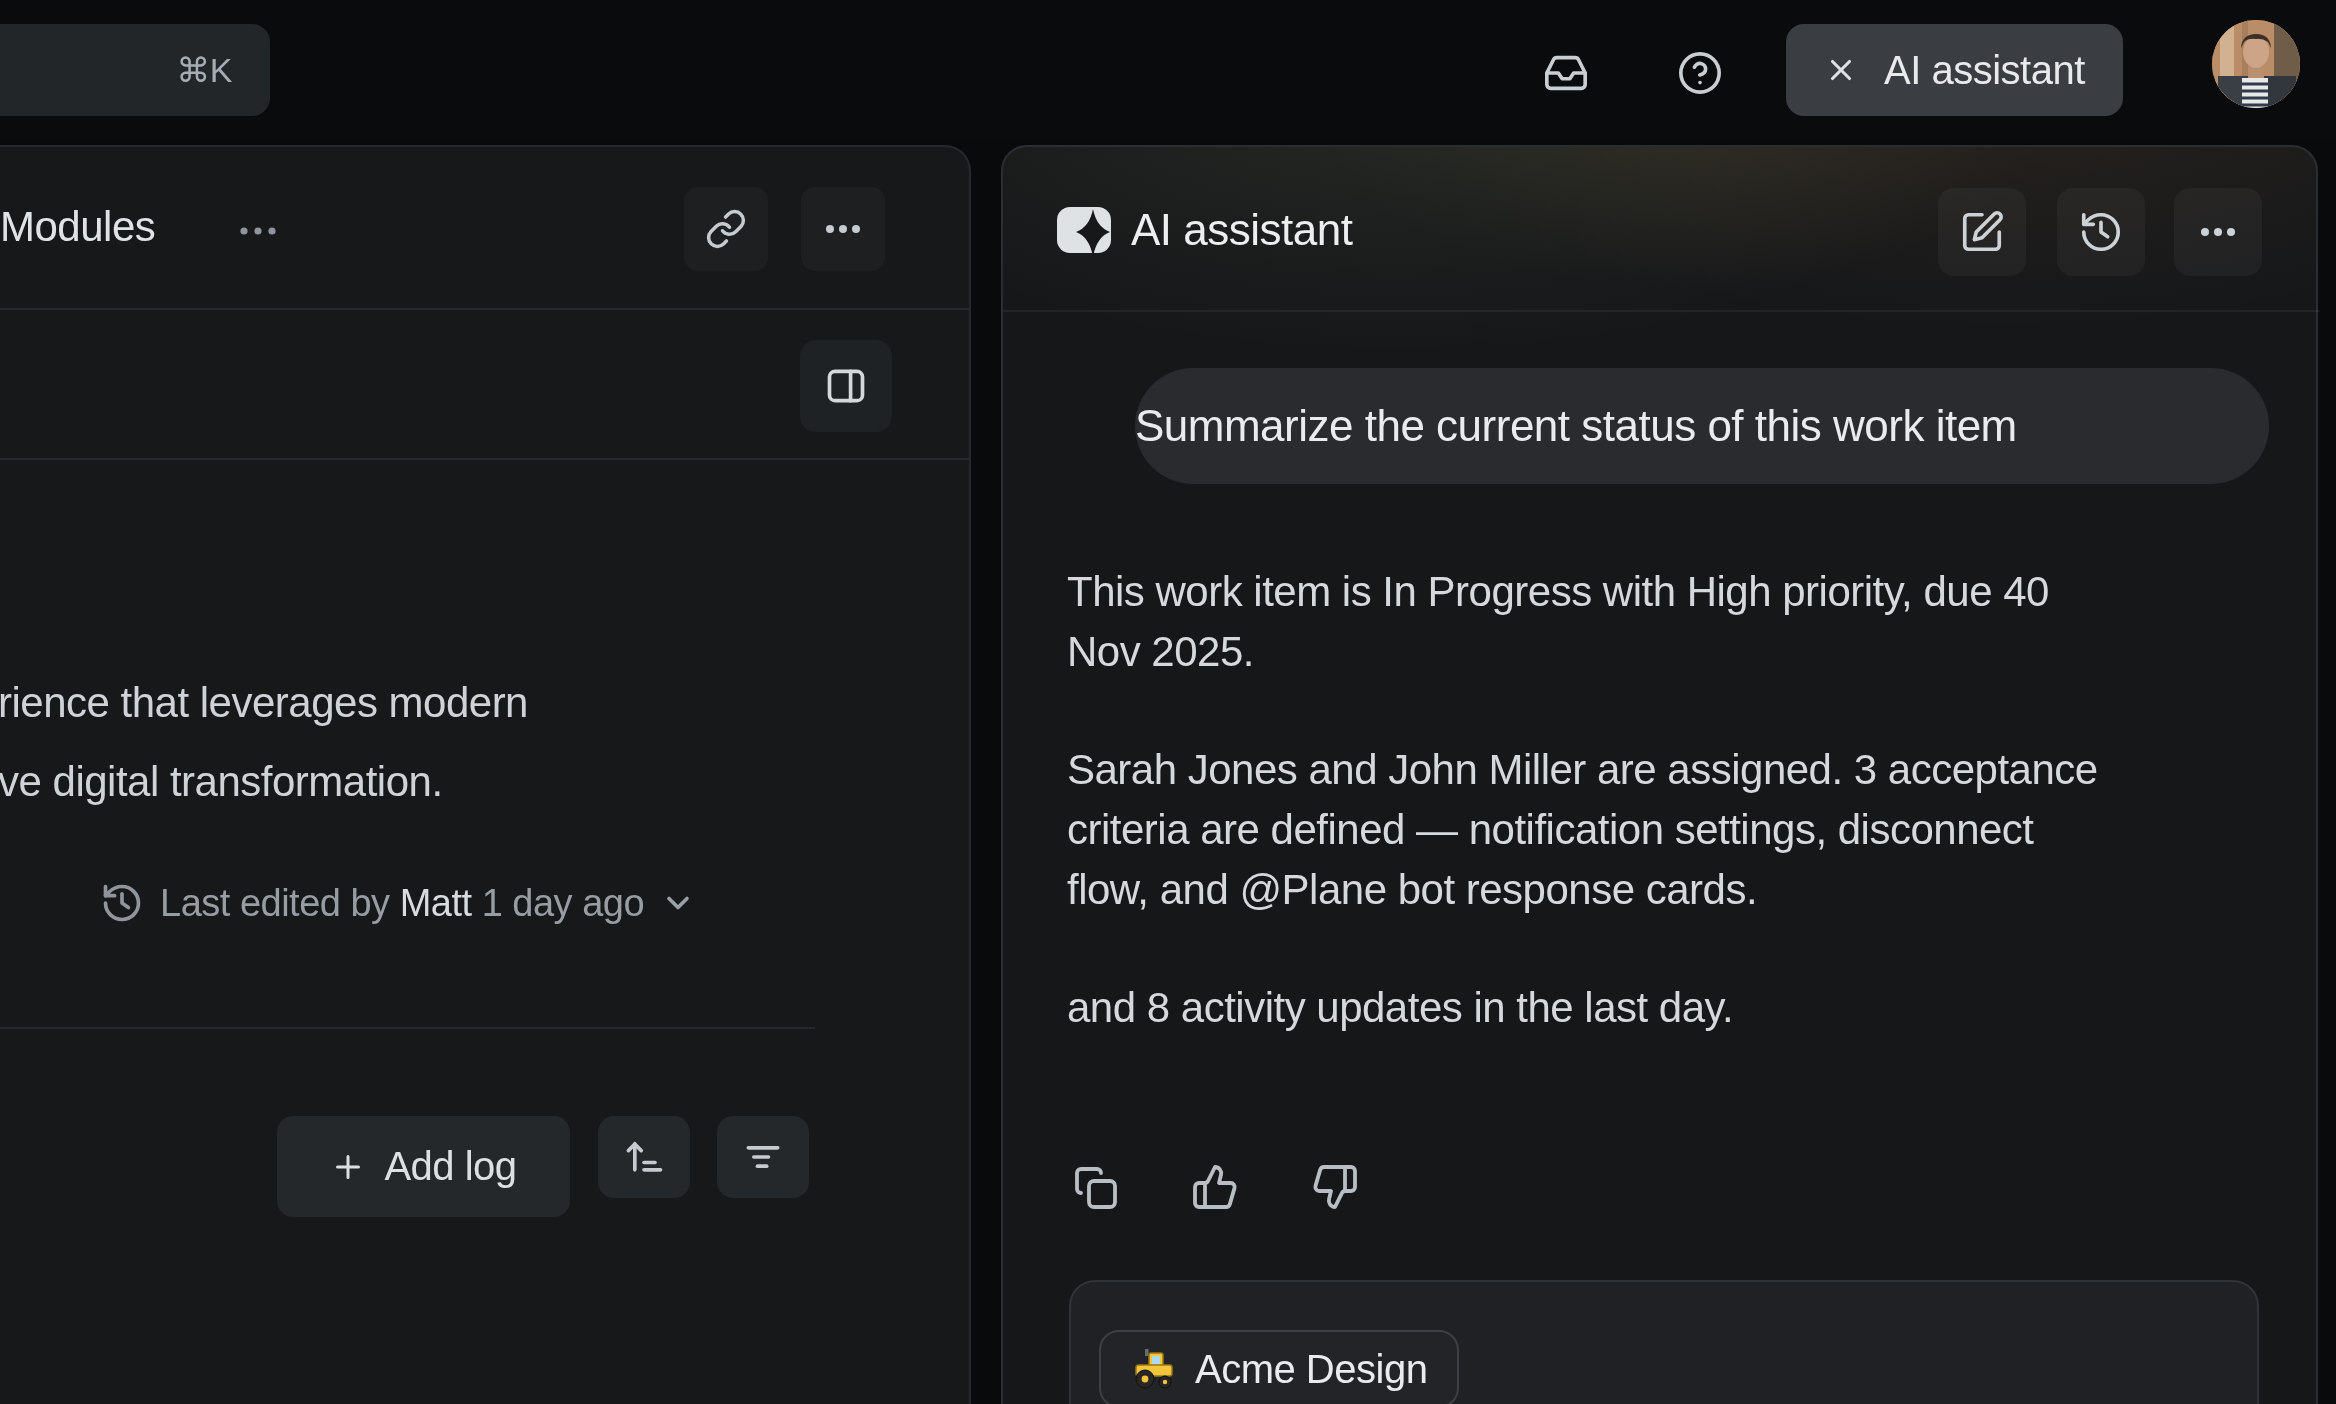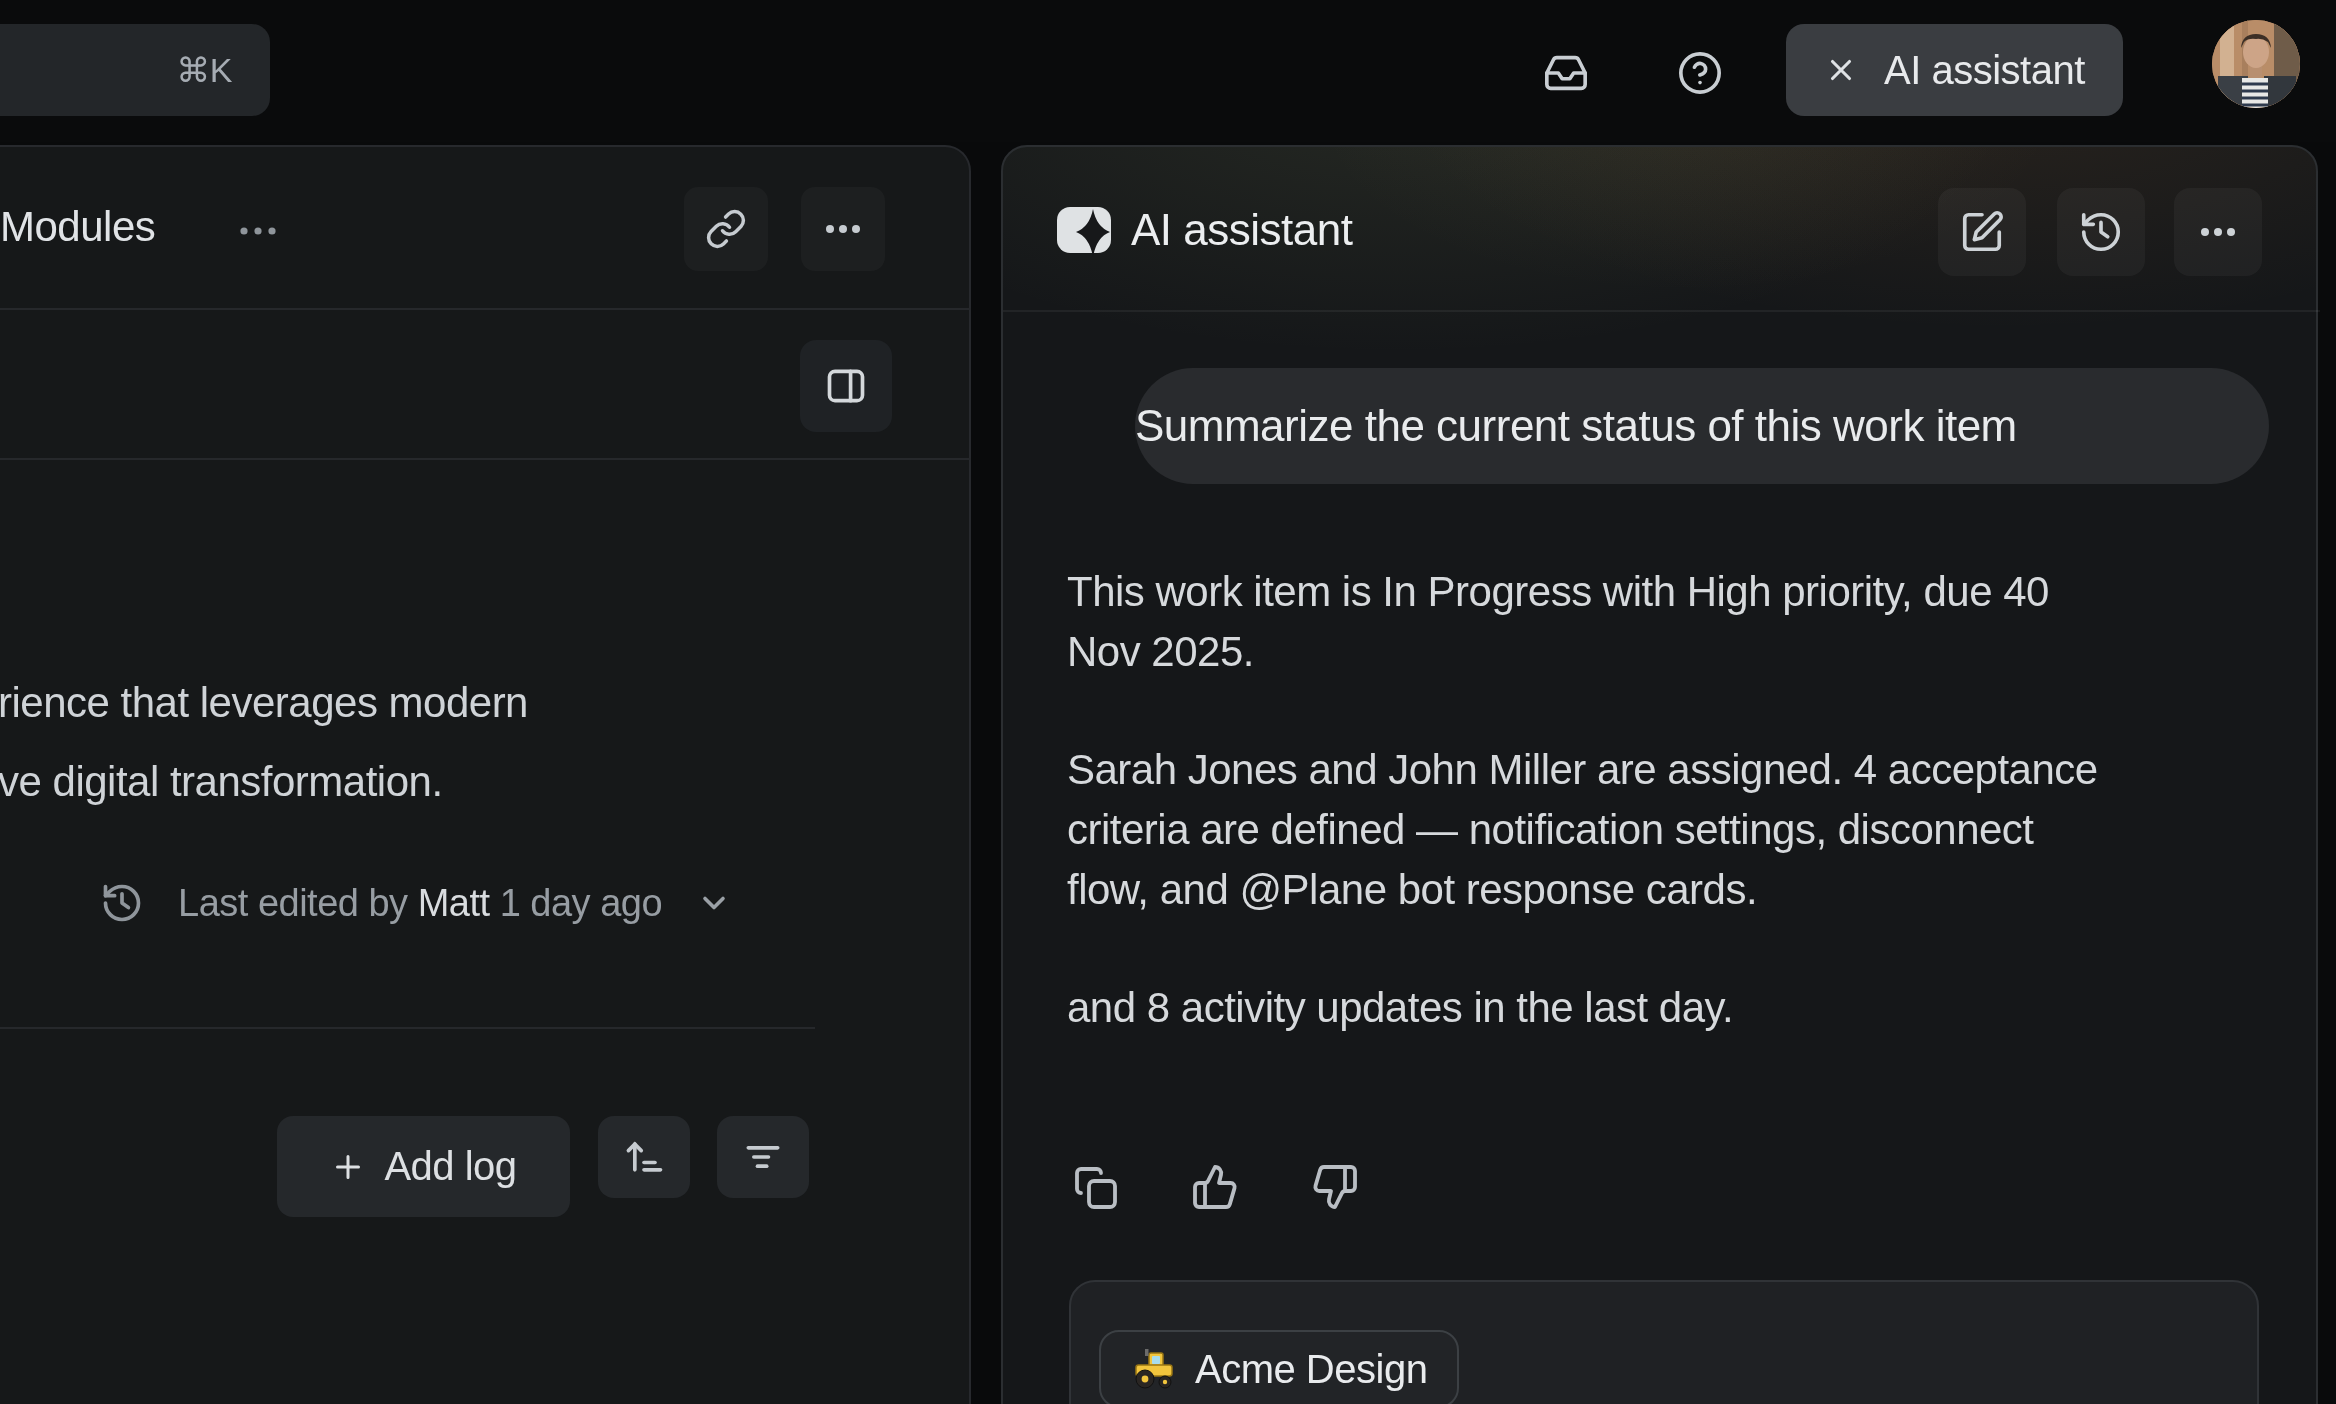--- a/index.html
+++ b/index.html
@@ -33,21 +33,21 @@
       #151719;
   }
   .divider{background:#26282b;height:2px}
 
   
   .lp-title{left:40px;top:56px;font-size:42px;font-weight:400;color:#e0e3e6}
   .lp-dots{left:276px;top:62px}
   .lp-hbtn{width:84px;height:84px;top:40px}
   .toggle-btn{left:840px;top:193px;width:92px;height:92px;background:#1f2225;border-radius:16px}
   .lp-desc{left:38px;top:516px;font-size:42px;line-height:79px;color:#cfd3d7;white-space:nowrap}
-  .lp-edited{left:140px;top:712px;height:88px;display:flex;align-items:center;gap:34px;
+  .lp-edited{left:140px;top:712px;height:88px;display:flex;align-items:center;gap:16px;
     font-size:38px;color:#979da3;cursor:pointer}
   .lp-edited b{color:#d9dcdf;font-weight:500}
   .btnrow{top:969px;height:82px}
   .softbtn{background:#25282b;border-radius:16px;display:flex;align-items:center;justify-content:center;
     cursor:pointer;color:#dde0e3}
   .addlog{left:317px;width:293px;height:101px;gap:18px;font-size:40px;font-weight:500}
   .sq{width:92px;height:82px}
 
   
   .ai-title{left:128px;top:58px;font-size:44px;font-weight:500;color:#eceef0}
@@ -244,21 +244,21 @@
   <div class="abs bubble">
     <span>Summarize the current status of this work item</span>
   </div>
 
   <div class="abs response">
     <div class="para">
       <div>This work item is In Progress with High priority, due 40</div>
       <div>Nov 2025.</div>
     </div>
     <div class="para">
-      <div>Sarah Jones and John Miller are assigned. 4 acceptance</div>
+      <div>Sarah Jones and John Miller are assigned. 3 acceptance</div>
       <div>criteria are defined — notification settings, disconnect</div>
       <div>flow, and @Plane bot response cards.</div>
     </div>
     <div class="para">
       <div>and 8 activity updates in the last day.</div>
     </div>
   </div>
 
   <div class="abs resp-actions">
     <div class="iconbtn ract">

